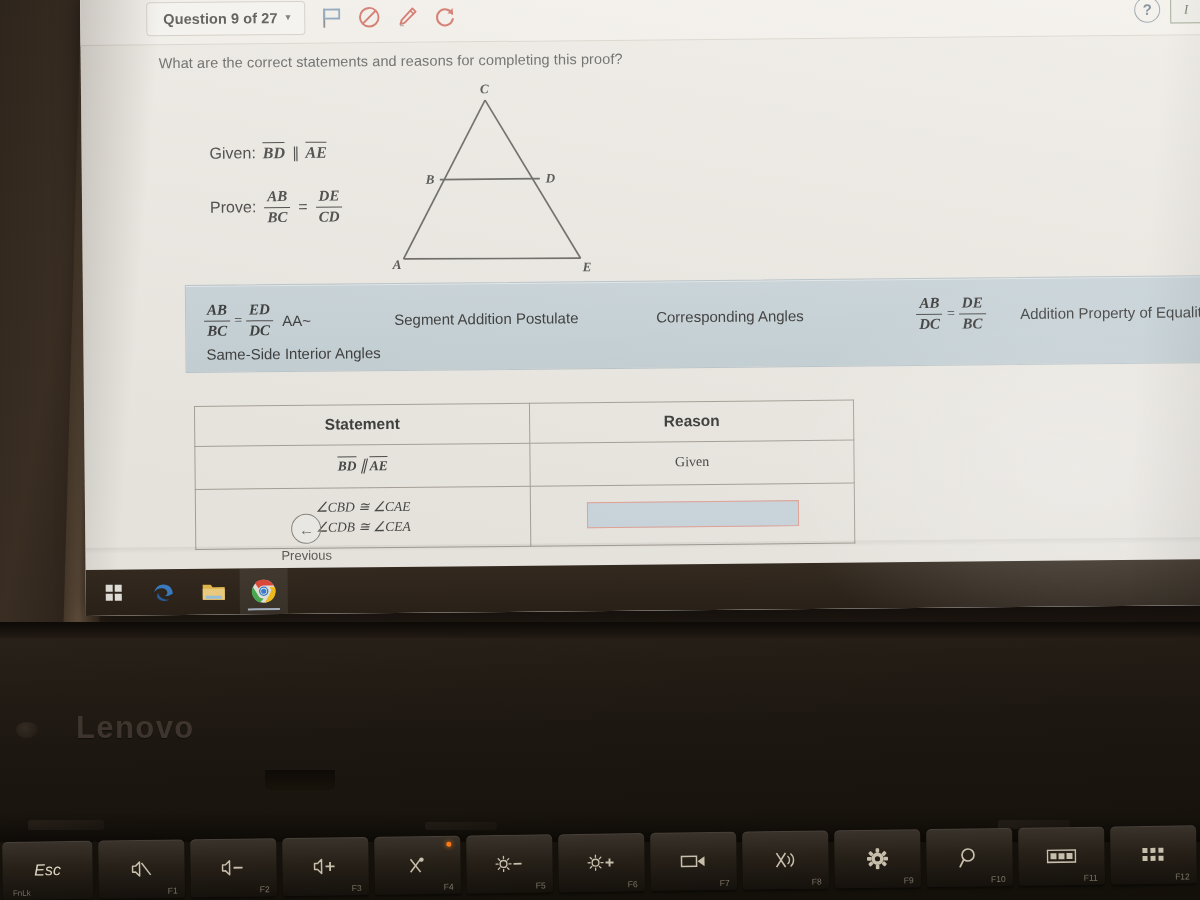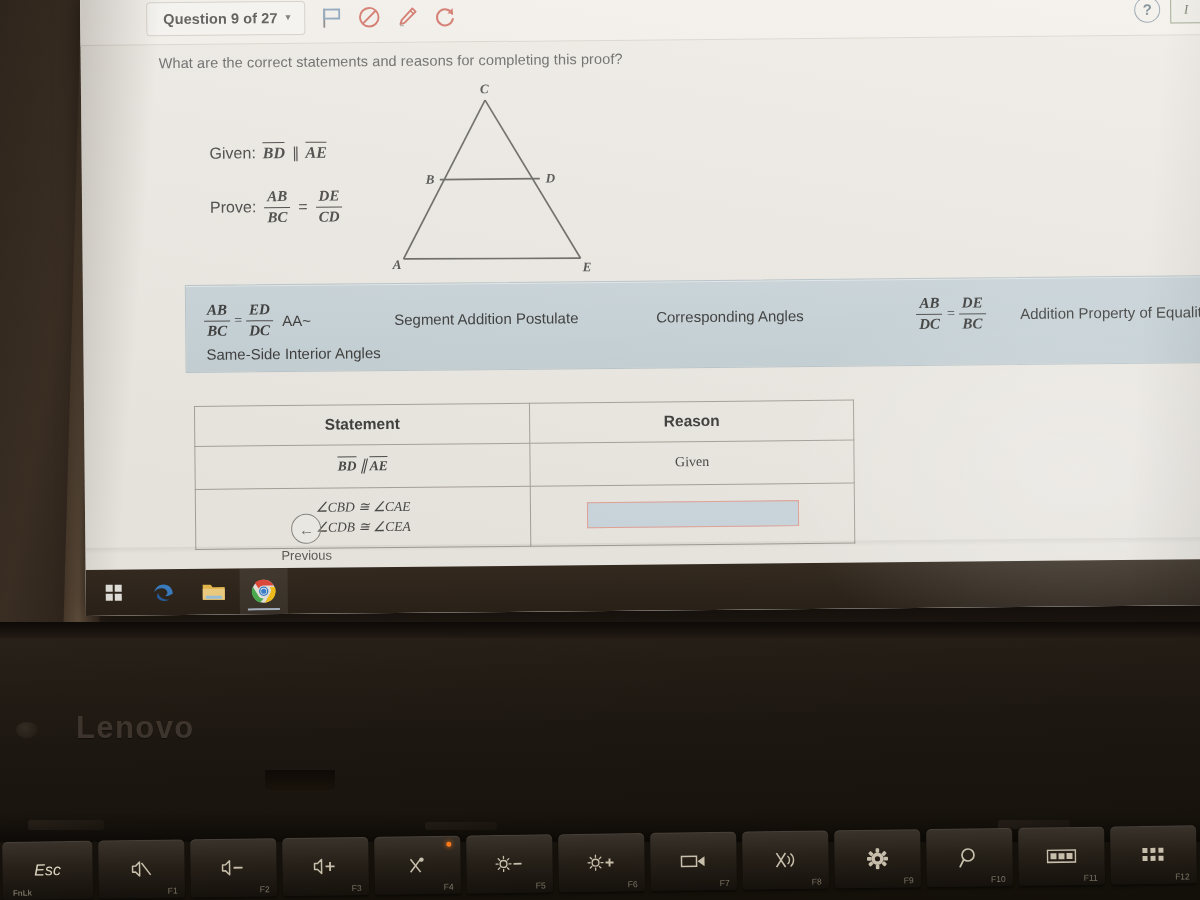--- a/index.html
+++ b/index.html
@@ -243,21 +243,21 @@
     display: flex; align-items: center; justify-content: center;
     color: #cfc6b4;
     overflow: hidden;
   }
   .fkey .glyph { font-size: 16px; color: #d6cdb9; opacity: .92; line-height: 1; }
   .fkey .esc { font-size: 16px; font-style: italic; color: #ded5c2; }
   .fkey .fnum {
     position: absolute; right: 7px; bottom: 2px; font-size: 8.5px; color: #8d8575; opacity: .85;
   }
   .fkey .sub {
-    position: absolute; left: 10px; bottom: 2px; font-size: 8px; color: #8d8575; opacity: .8; font-weight: bold;
+    position: absolute; left: 10px; bottom: 2px; font-size: 8px; color: #8d8575; opacity: .8;
   }
   .fkey .dot-led {
     position: absolute; right: 9px; top: 6px; width: 5px; height: 5px; border-radius: 50%;
     background: #ff7a18; box-shadow: 0 0 5px #ff7a18;
   }
   .fkey svg { display: block; }
   .k-esc { width: 96px; }
   .k-std { width: 92px; }
   .deck-shadow {
     position: absolute; left: 0; bottom: 58px; width: 100%; height: 30px;

